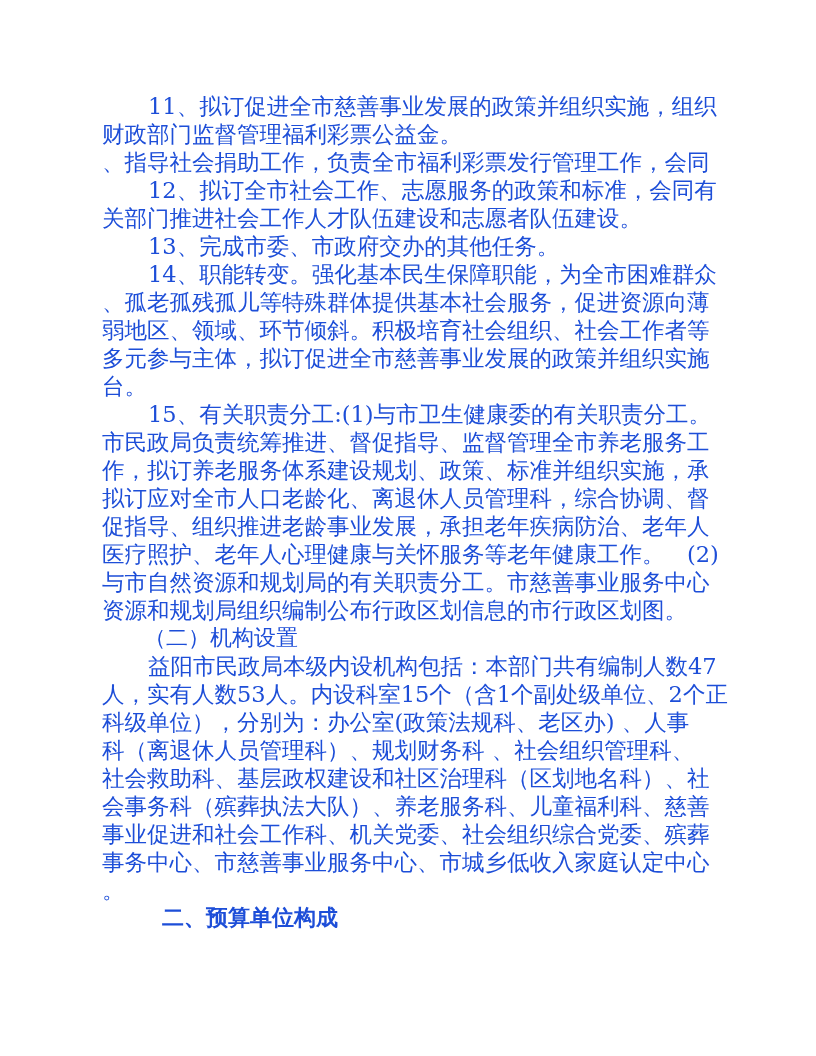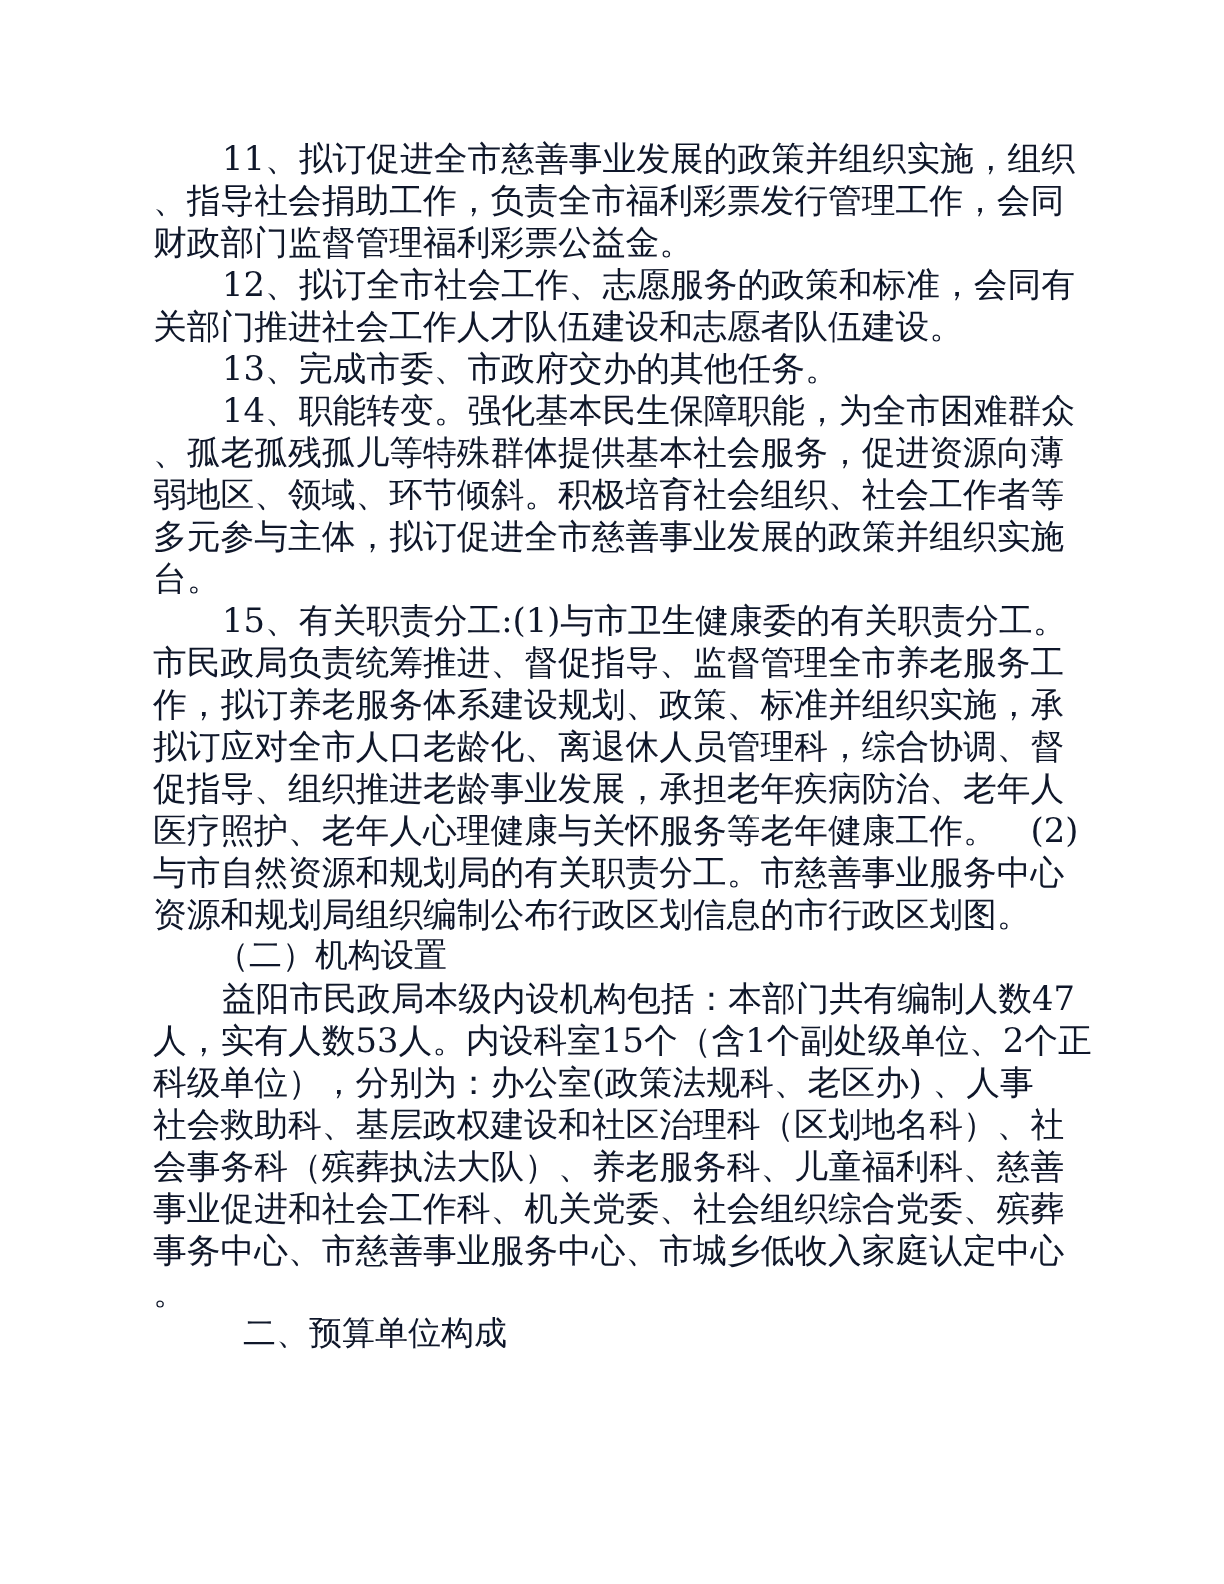--- a/index.html
+++ b/index.html
@@ -9,21 +9,21 @@
   }
   .page {
     position: relative;
     width: 728px;
     height: 1056px;
     background: #ffffff;
     box-sizing: border-box;
     padding: 92px 96px 0 102px;
     overflow: hidden;
     font-family: "DejaVu Serif", "Liberation Serif", serif;
-    color: #0f172a;
+    color: #1d4ed8;
   }
   .doc-body {
     width: 618px;
   }
   .line {
     display: block;
     height: 28px;
     line-height: 28px;
     font-size: 22.5px;
     white-space: pre;
@@ -33,53 +33,54 @@
     padding-left: 46px;
   }
   .line.heading-indent {
     padding-left: 42px;
     font-weight: normal;
     font-family: "DejaVu Sans", "Liberation Sans", sans-serif;
     font-size: 22px;
   }
   .line.heading-indent-wide {
     padding-left: 60px;
-    font-weight: normal;
+    font-weight: bold;
     font-family: "DejaVu Sans", "Liberation Sans", sans-serif;
     font-size: 22px;
   }
 </style>
 </head>
 <body>
 
 <div class="page">
   <div class="doc-body">
       <div class="line indent">11、拟订促进全市慈善事业发展的政策并组织实施，组织</div>
+      <div class="line">财政部门监督管理福利彩票公益金。</div>
       <div class="line">、指导社会捐助工作，负责全市福利彩票发行管理工作，会同</div>
-      <div class="line">财政部门监督管理福利彩票公益金。</div>
       <div class="line indent">12、拟订全市社会工作、志愿服务的政策和标准，会同有</div>
       <div class="line">关部门推进社会工作人才队伍建设和志愿者队伍建设。</div>
       <div class="line indent">13、完成市委、市政府交办的其他任务。</div>
       <div class="line indent">14、职能转变。强化基本民生保障职能，为全市困难群众</div>
       <div class="line">、孤老孤残孤儿等特殊群体提供基本社会服务，促进资源向薄</div>
       <div class="line">弱地区、领域、环节倾斜。积极培育社会组织、社会工作者等</div>
       <div class="line">多元参与主体，拟订促进全市慈善事业发展的政策并组织实施</div>
       <div class="line">台。</div>
       <div class="line indent">15、有关职责分工:(1)与市卫生健康委的有关职责分工。</div>
       <div class="line">市民政局负责统筹推进、督促指导、监督管理全市养老服务工</div>
       <div class="line">作，拟订养老服务体系建设规划、政策、标准并组织实施，承</div>
       <div class="line">拟订应对全市人口老龄化、离退休人员管理科，综合协调、督</div>
       <div class="line">促指导、组织推进老龄事业发展，承担老年疾病防治、老年人</div>
       <div class="line">医疗照护、老年人心理健康与关怀服务等老年健康工作。　(2)</div>
       <div class="line">与市自然资源和规划局的有关职责分工。市慈善事业服务中心</div>
       <div class="line">资源和规划局组织编制公布行政区划信息的市行政区划图。</div>
       <div class="line heading-indent">（二）机构设置</div>
       <div class="line indent">益阳市民政局本级内设机构包括：本部门共有编制人数47</div>
       <div class="line">人，实有人数53人。内设科室15个（含1个副处级单位、2个正</div>
       <div class="line">科级单位），分别为：办公室(政策法规科、老区办) 、人事</div>
+      <div class="line">科（离退休人员管理科）、规划财务科 、社会组织管理科、</div>
       <div class="line">社会救助科、基层政权建设和社区治理科（区划地名科）、社</div>
       <div class="line">会事务科（殡葬执法大队）、养老服务科、儿童福利科、慈善</div>
       <div class="line">事业促进和社会工作科、机关党委、社会组织综合党委、殡葬</div>
       <div class="line">事务中心、市慈善事业服务中心、市城乡低收入家庭认定中心</div>
       <div class="line">。</div>
       <div class="line heading-indent-wide">二、预算单位构成</div>
     </div>
 </div>
 
 </body></html>

